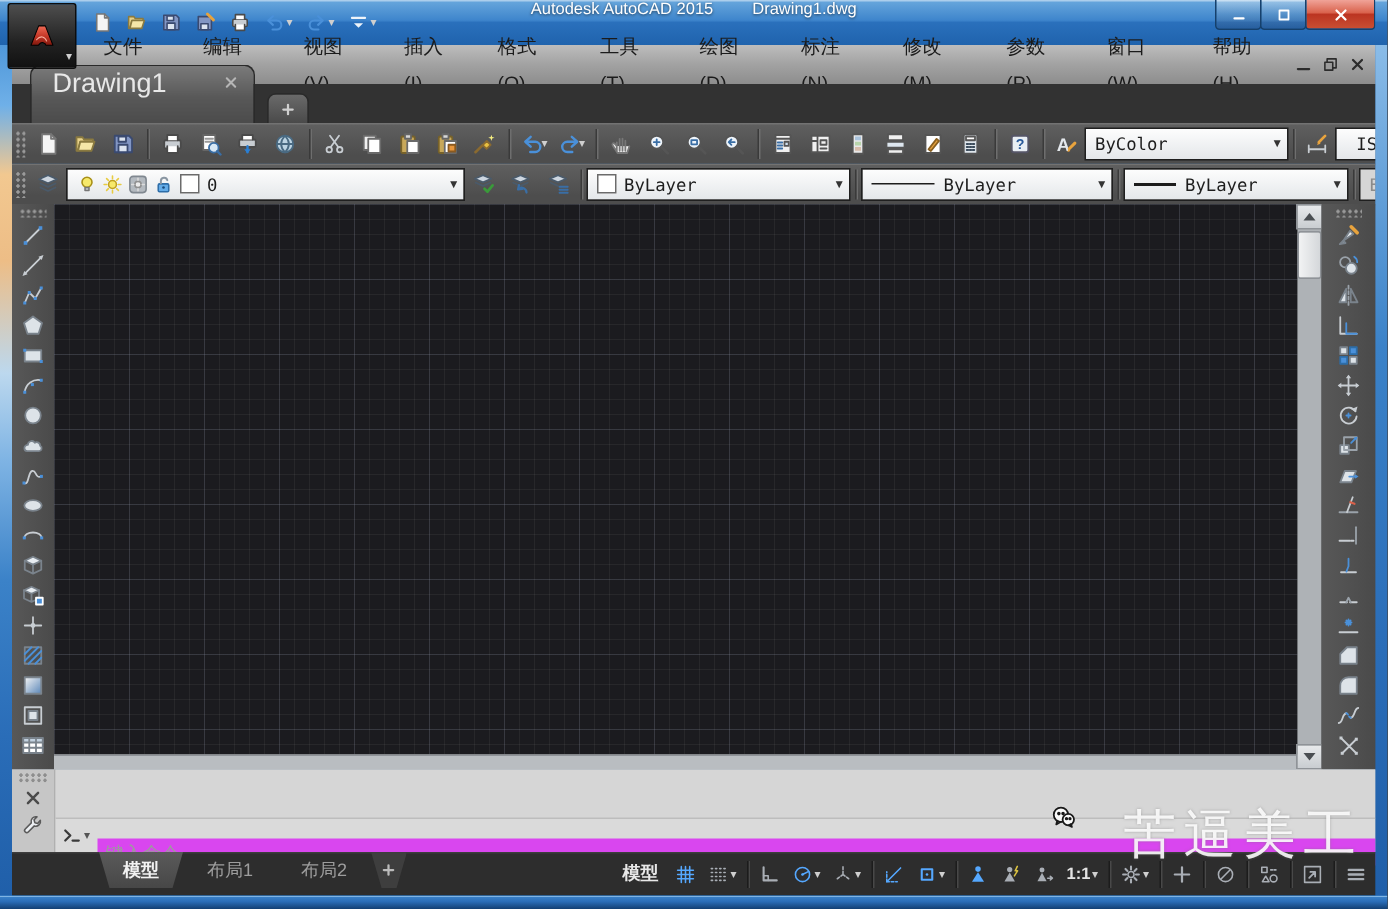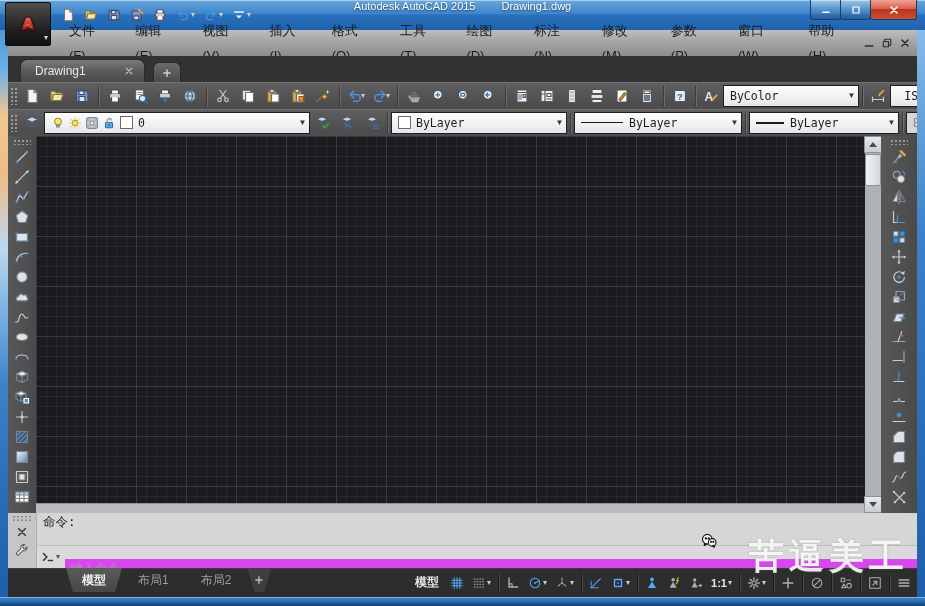--- a/index.html
+++ b/index.html
@@ -27,24 +27,24 @@
   #menubar{position:absolute;left:8px;right:8px;top:30px;height:26px;
     background:linear-gradient(180deg,#bdbdbd,#a2a2a2 50%,#8d8d8d);
     border-bottom:1px solid #6e6e6e;display:flex;align-items:center;}
   #menus{display:flex;margin-left:48px;}
   .menu-item{padding:0 13px;font-size:13px;color:#1b1b1b;line-height:25px;cursor:pointer;}
   #mdibtns{margin-left:auto;display:flex;align-items:center;gap:6px;padding-right:6px;color:#2c2c2c;}
   #mdibtns .mbtn{display:inline-flex;cursor:pointer;}
   
   #tabstrip{position:absolute;left:8px;right:8px;top:56px;height:26px;background:#323232;
     display:flex;align-items:flex-end;}
-  .doctab{margin-left:12px;height:22px;display:flex;align-items:center;gap:38px;padding:0 10px 0 14px;
+  .doctab{margin-left:12px;height:22px;display:flex;align-items:center;gap:38px;padding:0 10px 16px 14px;
     background:linear-gradient(180deg,#7a7a7a,#585858 55%,#4b4b4b);
     border:1px solid #2a2a2a;border-bottom:none;border-radius:7px 7px 0 0;
-    color:#e8e8e8;font-size:12px;cursor:pointer;}
+    color:#e8e8e8;font-size:18px;cursor:pointer;}
   .doctab .tabx{color:#b6b6b6;display:inline-flex;}
   .newtab{margin-left:8px;height:19px;width:26px;display:flex;align-items:center;justify-content:center;
     background:linear-gradient(180deg,#6a6a6a,#4a4a4a);border:1px solid #2a2a2a;border-bottom:none;
     border-radius:6px 6px 0 0;color:#cfcfcf;cursor:pointer;}
   
   .toolbar{position:absolute;left:8px;right:8px;display:flex;align-items:center;
     background:linear-gradient(180deg,#606060,#4d4d4d 80%);box-shadow:inset 0 1px 0 #727272;
     border-bottom:1px solid #383838;overflow:hidden;}
   #tb1{top:82px;height:27px;}
   #tb2{top:109px;height:27px;}
@@ -115,21 +115,21 @@
   .laytab-add{width:24px;display:flex;align-items:center;justify-content:center;color:#bbb;cursor:pointer;
     background:#3e3e3e;clip-path:polygon(0 0,100% 0,calc(100% - 7px) 100%,7px 100%);font-size:12px;}
   #statusright{margin-left:auto;display:flex;align-items:center;height:29px;padding-right:2px;}
   .stxt{color:#e8e8e8;font-size:12px;font-weight:bold;padding:0 7px;}
   .sicon{display:flex;align-items:center;gap:1px;padding:0 4px;height:22px;border-radius:2px;cursor:pointer;
     color:#a9aeb5;}
   .sicon.active{color:#55a8ff;}
   .sicon .stext{font-size:11px;color:#e4e4e4;font-weight:bold;}
   .ssep{width:1px;height:18px;background:#1c1c1c;box-shadow:1px 0 0 #484848;margin:0 3px;flex:none;}
   
-  #watermark{position:absolute;right:16px;bottom:26px;display:flex;gap:8px;z-index:60;pointer-events:none;font-weight:bold;}
+  #watermark{position:absolute;right:16px;bottom:26px;display:flex;align-items:center;gap:8px;z-index:60;pointer-events:none;}
   #watermark .wm-logo{width:40px;height:40px;opacity:.88;}
   #watermark .wm-text{font-size:35px;color:rgba(255,255,255,.88);letter-spacing:5px;
     text-shadow:0 0 2px rgba(120,120,120,.55);}
   
   #lborder{position:absolute;left:0;top:30px;width:8px;bottom:0;
     background:linear-gradient(180deg,#4f97d9 0%,#6fb0e8 7%,#f2c890 15%,#edbd86 25%,#bcd8ee 38%,#7fb4e4 48%,#3b82c8 62%,#2a6db8 80%,#1f5ea8 100%);}
   #rborder{position:absolute;right:0;top:30px;width:8px;bottom:0;
     background:linear-gradient(180deg,#8abce8,#3b82c8 35%,#2a6db8 70%,#1f5ea8);}
   #bborder{position:absolute;left:0;bottom:0;height:9px;width:100%;
     background:linear-gradient(180deg,#3e86cc,#2a6db8 45%,#123f73);box-shadow:inset 0 1px 0 #7fb4e4;}
@@ -1022,21 +1022,20 @@
           </svg>
         </span>
       <span class="cbtn ic sz14">
           <svg viewBox="0 0 16 16" fill="none" stroke="currentColor" stroke-width="1.2" stroke-linecap="round" stroke-linejoin="round" width="100%" height="100%">
             <path d="M13.6 4.4a3.6 3.6 0 0 1-4.6 4.3L4.4 13.3a1.6 1.6 0 0 1-2.3-2.3L6.7 6.4A3.6 3.6 0 0 1 11 1.8L8.8 4l.6 2.2L11.6 6.8z" fill="#eceff2" stroke="#5a5a5a"></path>
           </svg>
         </span>
     </div>
     <div id="cmdbody">
       <div id="cmdhist">
-          <div class="histline">命令:</div>
         </div>
       <div id="cmdinputrow">
         <span id="promptbtn">
           <span class="ic sz12">
               <svg viewBox="0 0 16 16" fill="none" stroke="currentColor" stroke-width="1.2" stroke-linecap="round" stroke-linejoin="round" width="100%" height="100%">
                 <path d="M2 3.5 6.5 8 2 12.5" stroke-width="2"></path>
                 <path d="M8.5 12.5H14" stroke-width="2"></path>
               </svg>
             </span>
           <span class="dd">▾</span>

